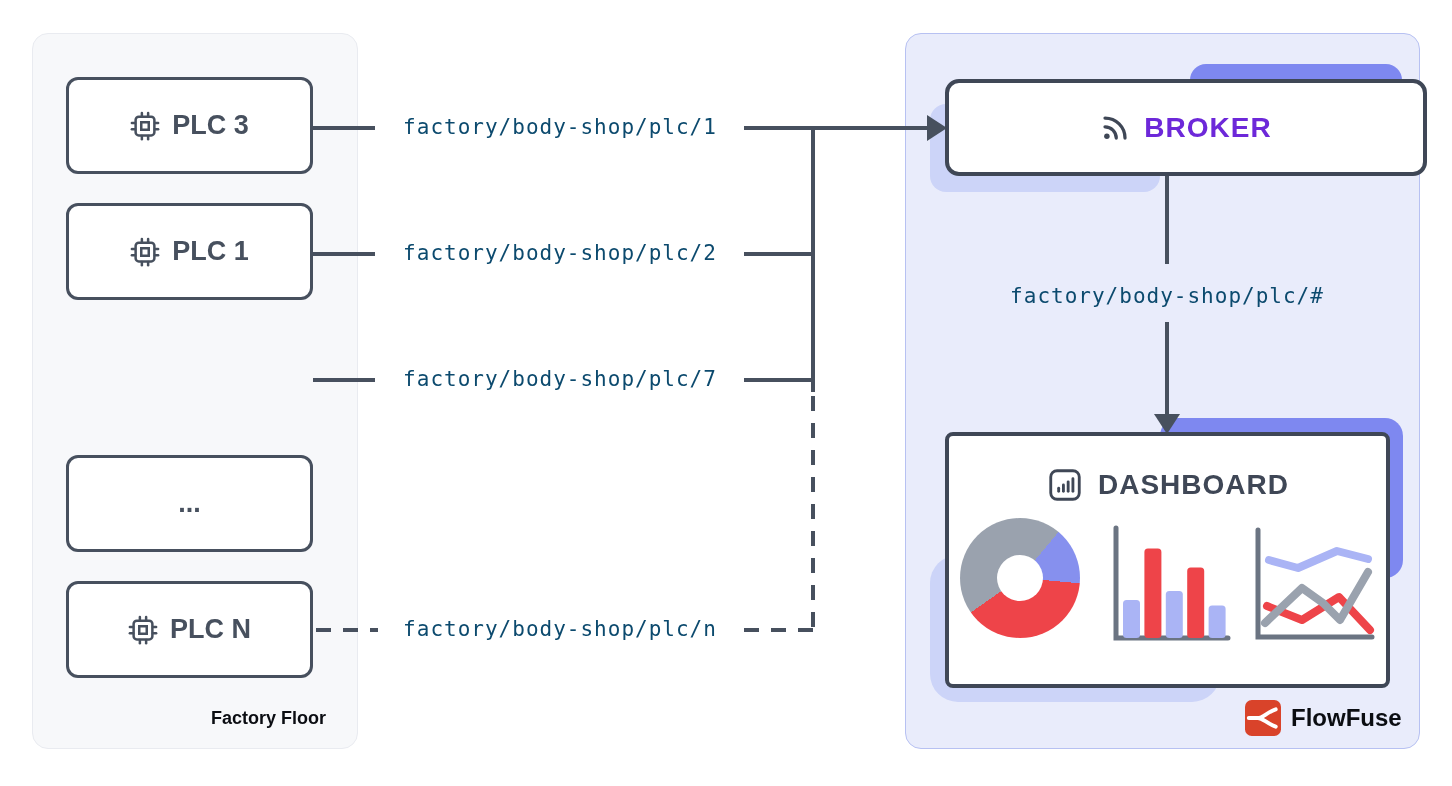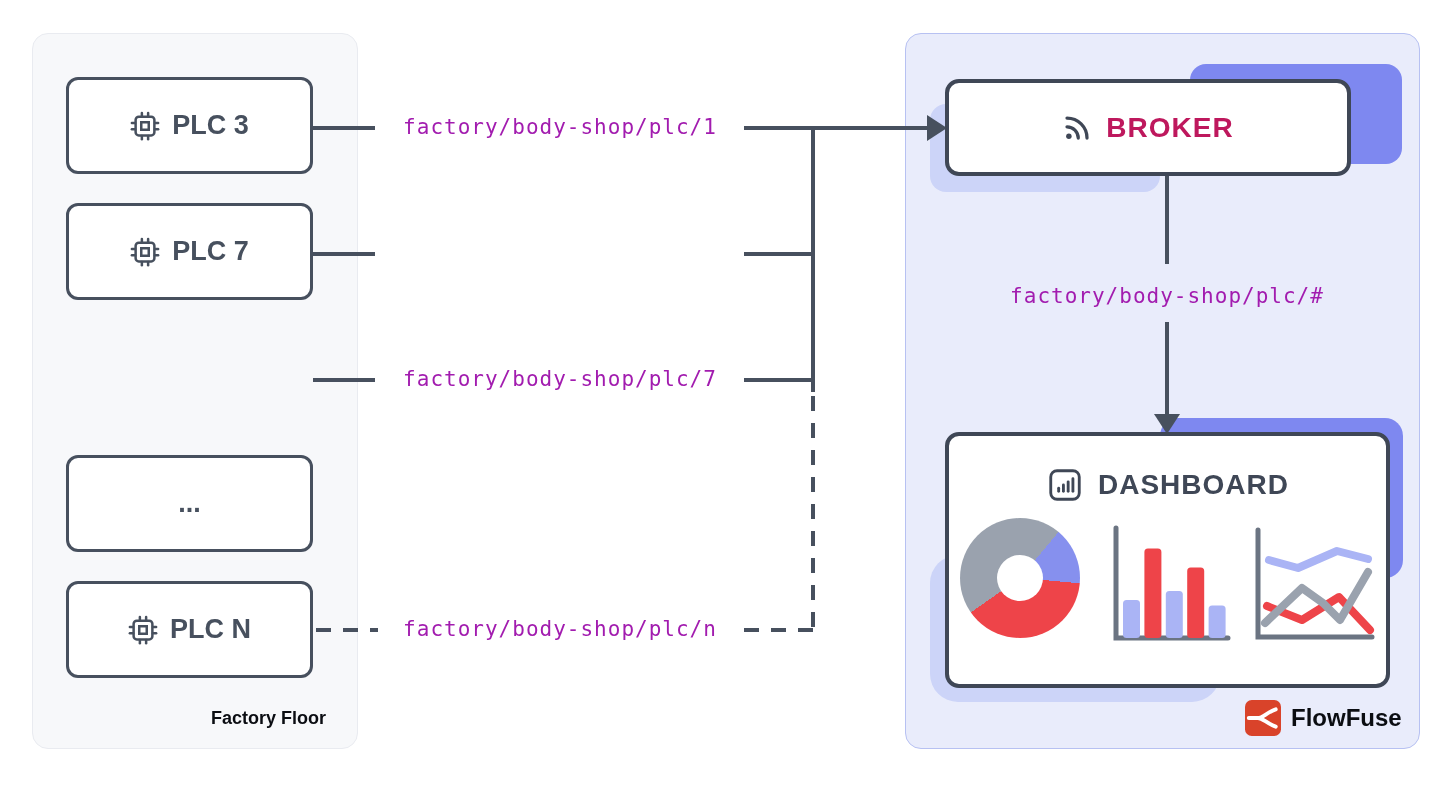--- a/index.html
+++ b/index.html
@@ -30,21 +30,21 @@
   .plc-box svg { flex:0 0 auto; }
 
   .factory-floor-label {
     left:32px; top:708px; width:310px; text-align:right; padding-right:16px;
     font-size:18px; font-weight:bold; color:#0b0d12; z-index:2;
   }
 
   
   .topic {
     font-family:"DejaVu Sans Mono", monospace; font-size:21px; letter-spacing:1px;
-    color:#a21caf; text-align:center; z-index:2; white-space:nowrap;
+    color:#0c4a6e; text-align:center; z-index:2; white-space:nowrap;
   }
   .topic-1 { left:390px; top:115px; width:340px; }
   .topic-2 { left:390px; top:241px; width:340px; }
   .topic-3 { left:390px; top:367px; width:340px; }
   .topic-n { left:390px; top:617px; width:340px; }
   .topic-wild { left:997px; top:284px; width:340px; }
 
   
   .h-line { height:4px; background:#47505e; z-index:2; }
   .v-line { width:4px; background:#47505e; z-index:2; }
@@ -63,24 +63,24 @@
   .accent-lav  { background:#ccd4f8; border-radius:16px; z-index:1; }
 
   
   .card {
     background:#ffffff; border:4px solid #3f4756; border-radius:14px; z-index:3;
   }
   .card-header {
     display:flex; align-items:center; justify-content:center; gap:14px;
     color:#3f4756; font-weight:bold; font-size:28px; letter-spacing:1px;
   }
-  .broker-card { left:945px; top:79px; width:406px; height:97px;
+  .broker-card { left:945px; top:79px; width:482px; height:97px;
     display:flex; align-items:center; justify-content:center; gap:14px;
-    color:#be185d; font-weight:bold; font-size:28px; letter-spacing:1px; }
-  .dashboard-card { left:945px; top:432px; width:445px; height:256px; }
+    color:#6d28d9; font-weight:bold; font-size:28px; letter-spacing:1px; }
+  .dashboard-card { left:945px; top:432px; width:445px; height:256px;border-radius:8px; }
   .dash-header { position:absolute; left:0; top:30px; width:100%; }
 
   
   .donut { left:960px; top:518px; width:120px; height:120px; border-radius:50%; z-index:4; }
   .donut-hole {
     position:absolute; left:37px; top:37px; width:46px; height:46px;
     background:#ffffff; border-radius:50%;
   }
   .mini-svg { z-index:4; }
 
@@ -118,21 +118,21 @@
         <rect x="9" y="9" width="6" height="6"></rect>
       <line x1="9.5" y1="1.5" x2="9.5" y2="4"></line>
         <line x1="14.5" y1="1.5" x2="14.5" y2="4"></line>
       <line x1="9.5" y1="20" x2="9.5" y2="22.5"></line>
         <line x1="14.5" y1="20" x2="14.5" y2="22.5"></line>
       <line x1="1.5" y1="9.5" x2="4" y2="9.5"></line>
         <line x1="1.5" y1="14.5" x2="4" y2="14.5"></line>
       <line x1="20" y1="9.5" x2="22.5" y2="9.5"></line>
         <line x1="20" y1="14.5" x2="22.5" y2="14.5"></line>
     </svg>
-    <span>PLC 7</span>
+    <span>PLC 1</span>
   </div>
 
 
   <div class="abs plc-box" style="top:455px">
     <span>...</span>
   </div>
 
   <div class="abs factory-floor-label">Factory Floor</div>
 
   <div class="abs plc-box" style="top:581px">
@@ -145,20 +145,21 @@
         <line x1="14.5" y1="20" x2="14.5" y2="22.5"></line>
       <line x1="1.5" y1="9.5" x2="4" y2="9.5"></line>
         <line x1="1.5" y1="14.5" x2="4" y2="14.5"></line>
       <line x1="20" y1="9.5" x2="22.5" y2="9.5"></line>
         <line x1="20" y1="14.5" x2="22.5" y2="14.5"></line>
     </svg>
     <span>PLC N</span>
   </div>
 
   <div class="abs topic topic-1">factory/body-shop/plc/1</div>
+  <div class="abs topic topic-2">factory/body-shop/plc/2</div>
   <div class="abs topic topic-3">factory/body-shop/plc/7</div>
   <div class="abs topic topic-wild">factory/body-shop/plc/#</div>
   <div class="abs topic topic-n">factory/body-shop/plc/n</div>
 
   <div class="abs h-line" style="left:313px; top:126px; width:62px;"></div>
   <div class="abs h-line" style="left:744px; top:126px; width:184px;"></div>
   <div class="abs arrow-right" style="left:927px; top:115px;"></div>
 
   <div class="abs h-line" style="left:313px; top:252px; width:62px;"></div>
   <div class="abs h-line" style="left:744px; top:252px; width:71px;"></div>

